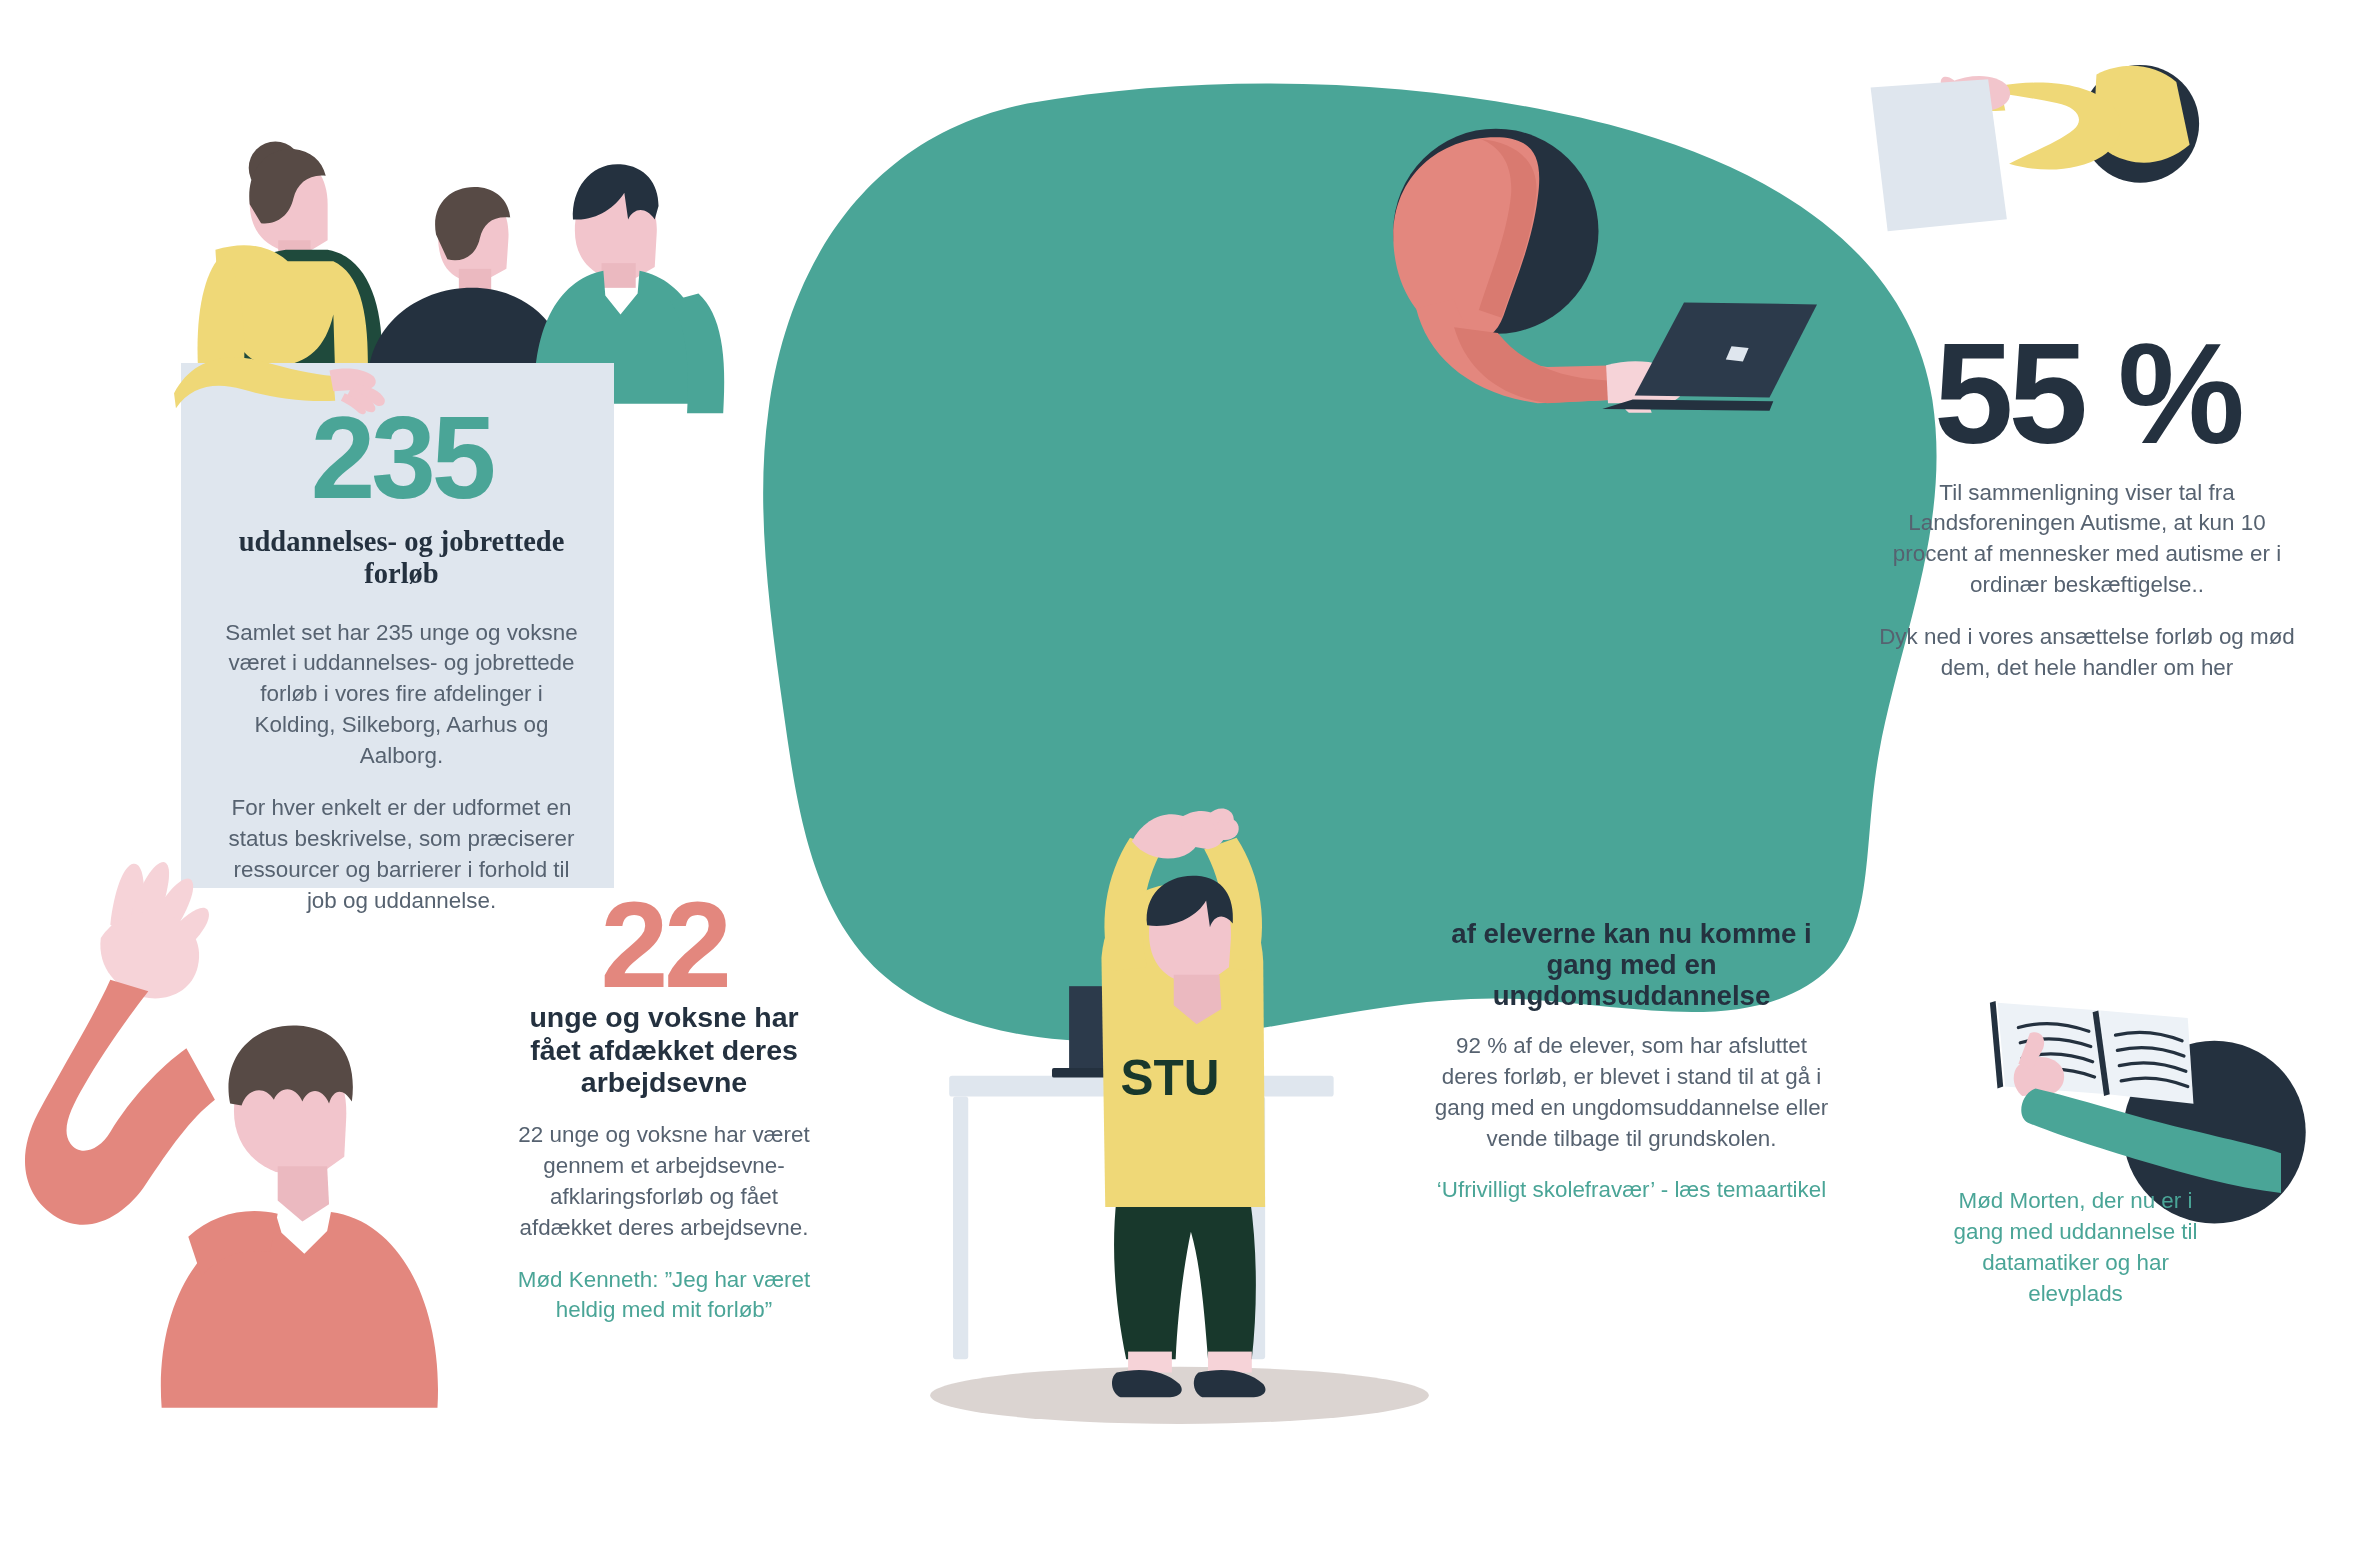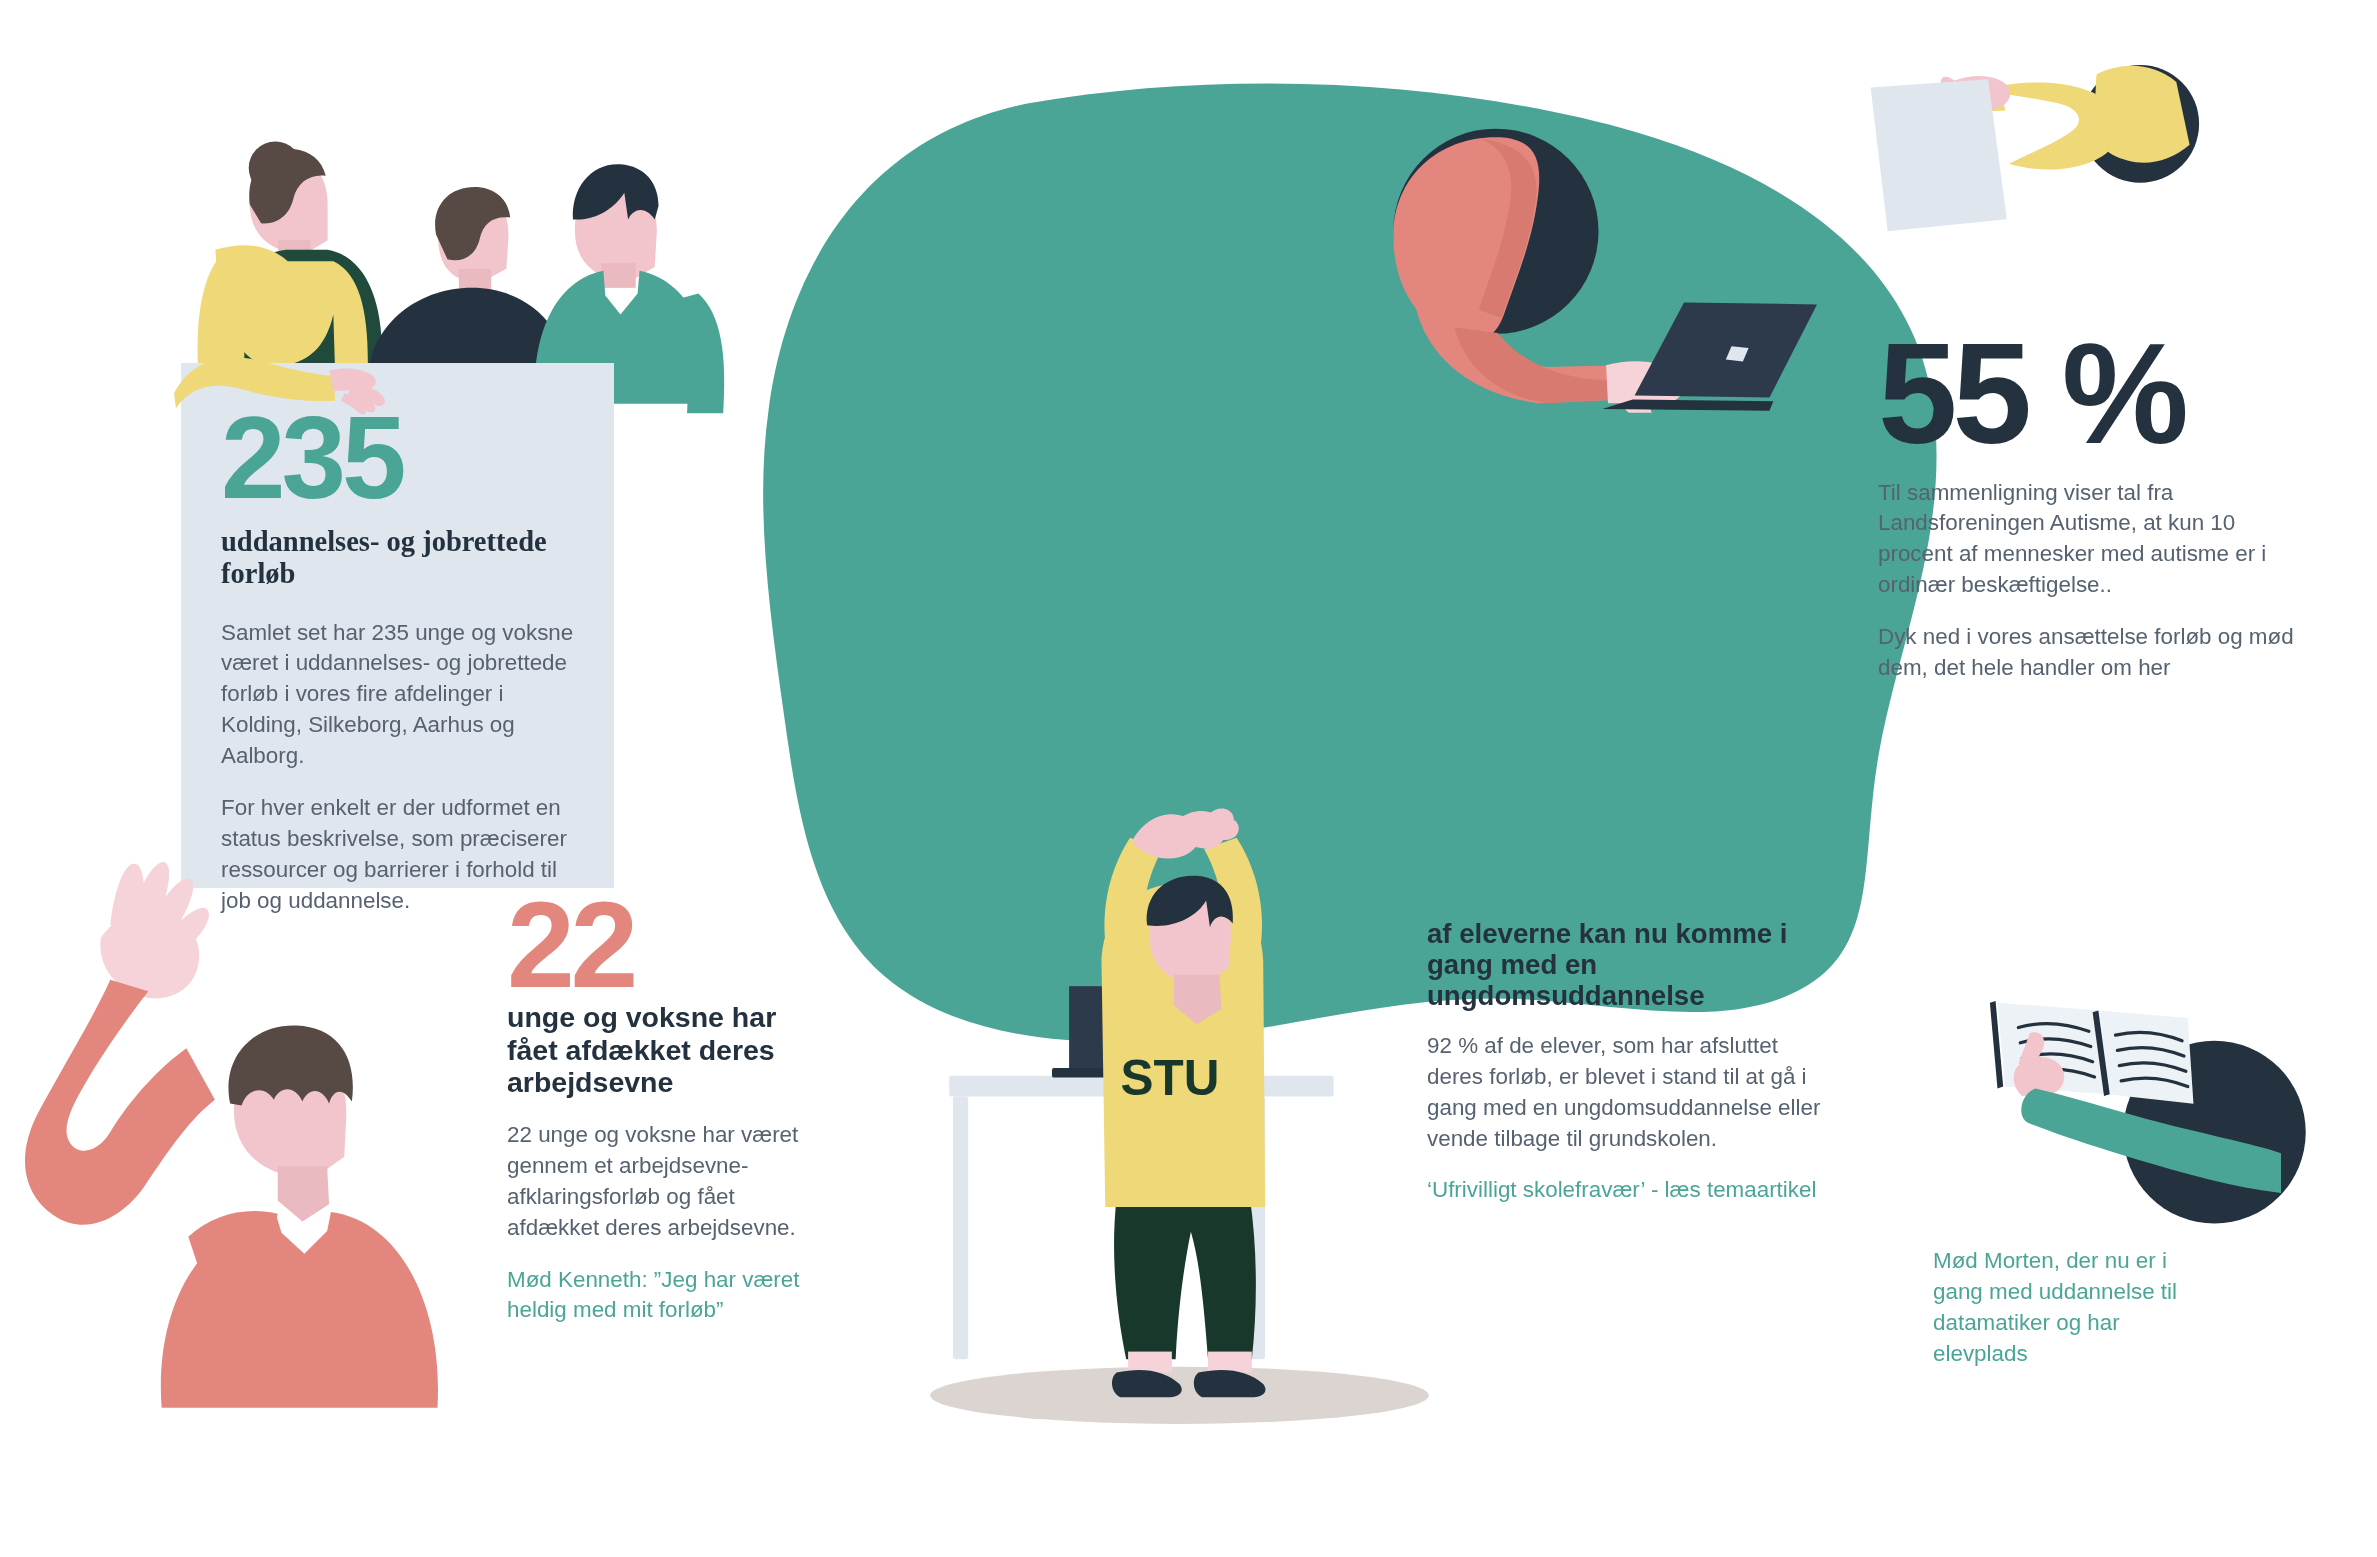--- a/index.html
+++ b/index.html
@@ -6,21 +6,21 @@
   html,body { width:2378px; height:1558px; }
   body {
     background:#ffffff;
     font-family:"Liberation Sans", sans-serif;
     position:relative;
     overflow:hidden;
   }
   .stage { position:absolute; inset:0; }
 
   
-  .abs { position:absolute; }
+  .abs { position:absolute;text-align:center; }
   .num-huge { font-weight:bold; letter-spacing:-0.035em; line-height:0.85; }
   .lead { font-weight:bold; line-height:1.14; color:#24313F; }
   .body-txt { color:#566270; line-height:1.38; font-weight:400; }
   .link-txt { color:#4AA597; line-height:1.38; }
 
   
   .blob { left:742px; top:86px; width:1198px; height:961px; }
 
   
   .card235 {
@@ -50,21 +50,21 @@
   .b55 .body-txt { font-size:22.4px; }
 
   
   .b92 { left:1427px; top:908px; width:409px; }
   .b92 .n { color:#EFD877; font-size:145px; }
   .b92 .lead { font-size:27.6px; margin-top:9.5px; }
   .b92 .body-txt { font-size:22.4px; }
   .b92 .link-txt { font-size:22.4px; }
 
   
-  .morten { left:1933px; top:1246px; width:285px; font-size:22.4px; }
+  .morten { left:1933px; top:1186px; width:285px; font-size:22.4px; }
 
   .spacer { height:21px; }
   svg { display:block; overflow:visible; }
 </style>
 </head>
 <body>
 
 <div class="stage">
 
   <div class="abs blob">

